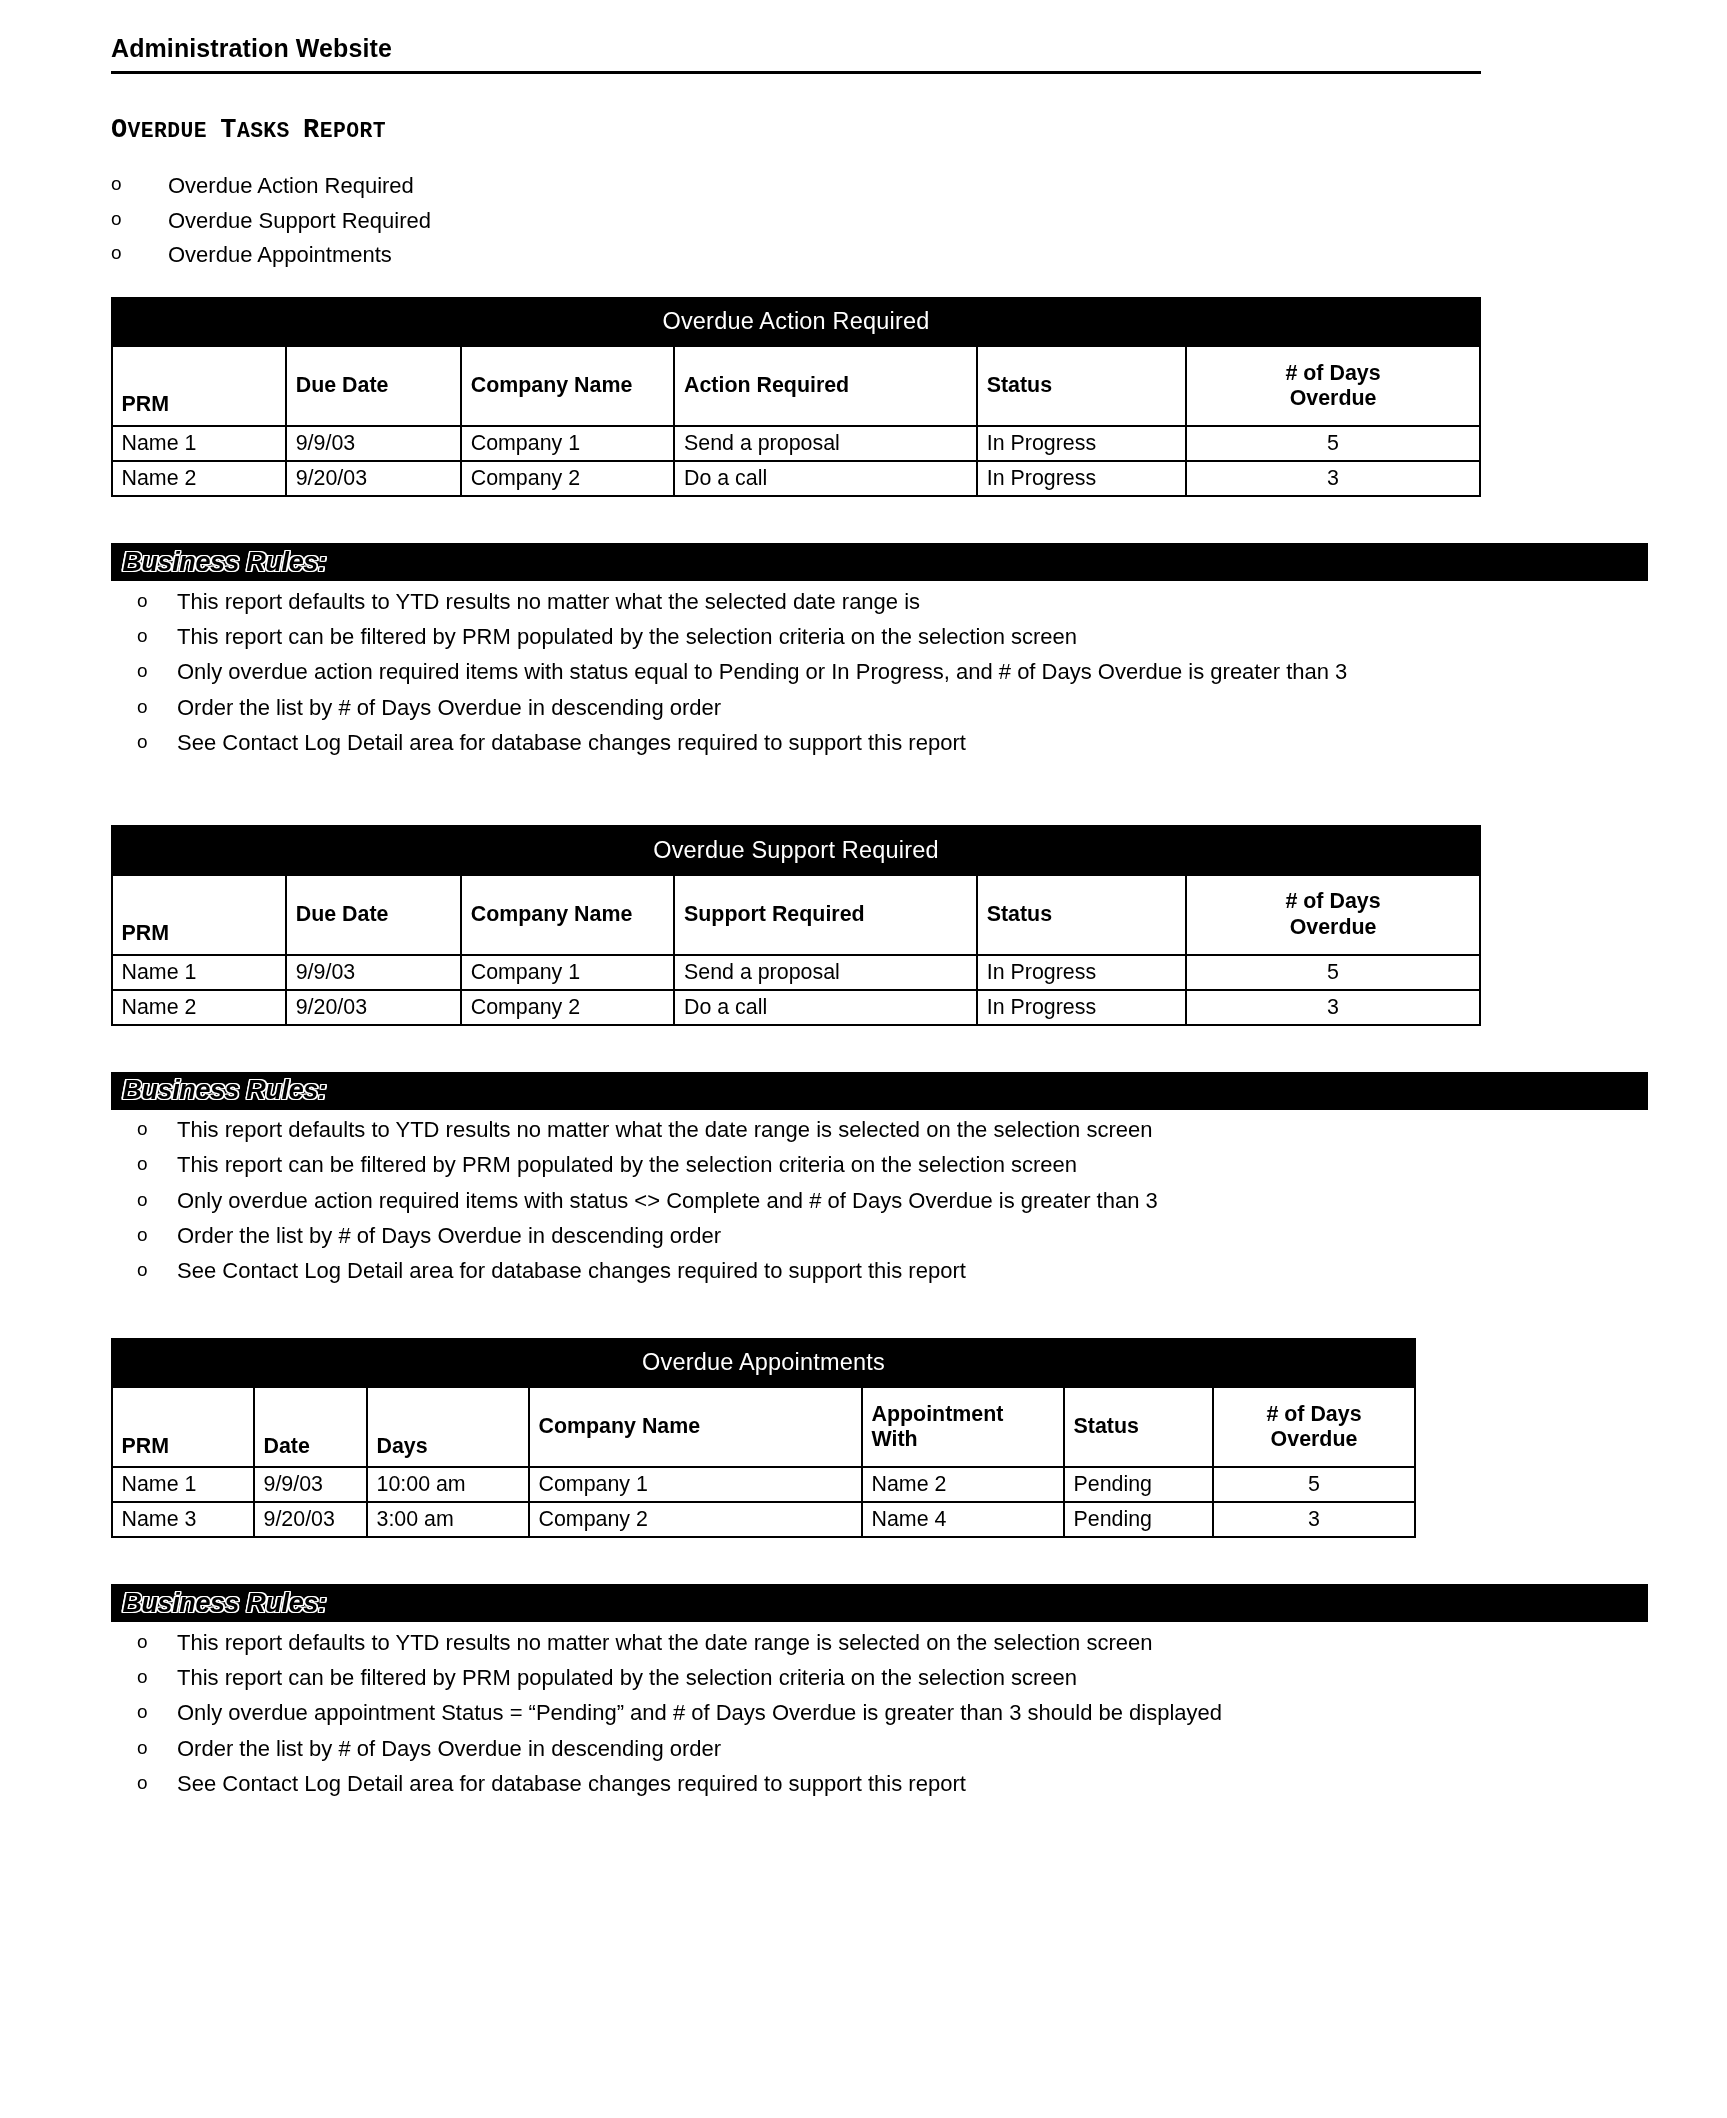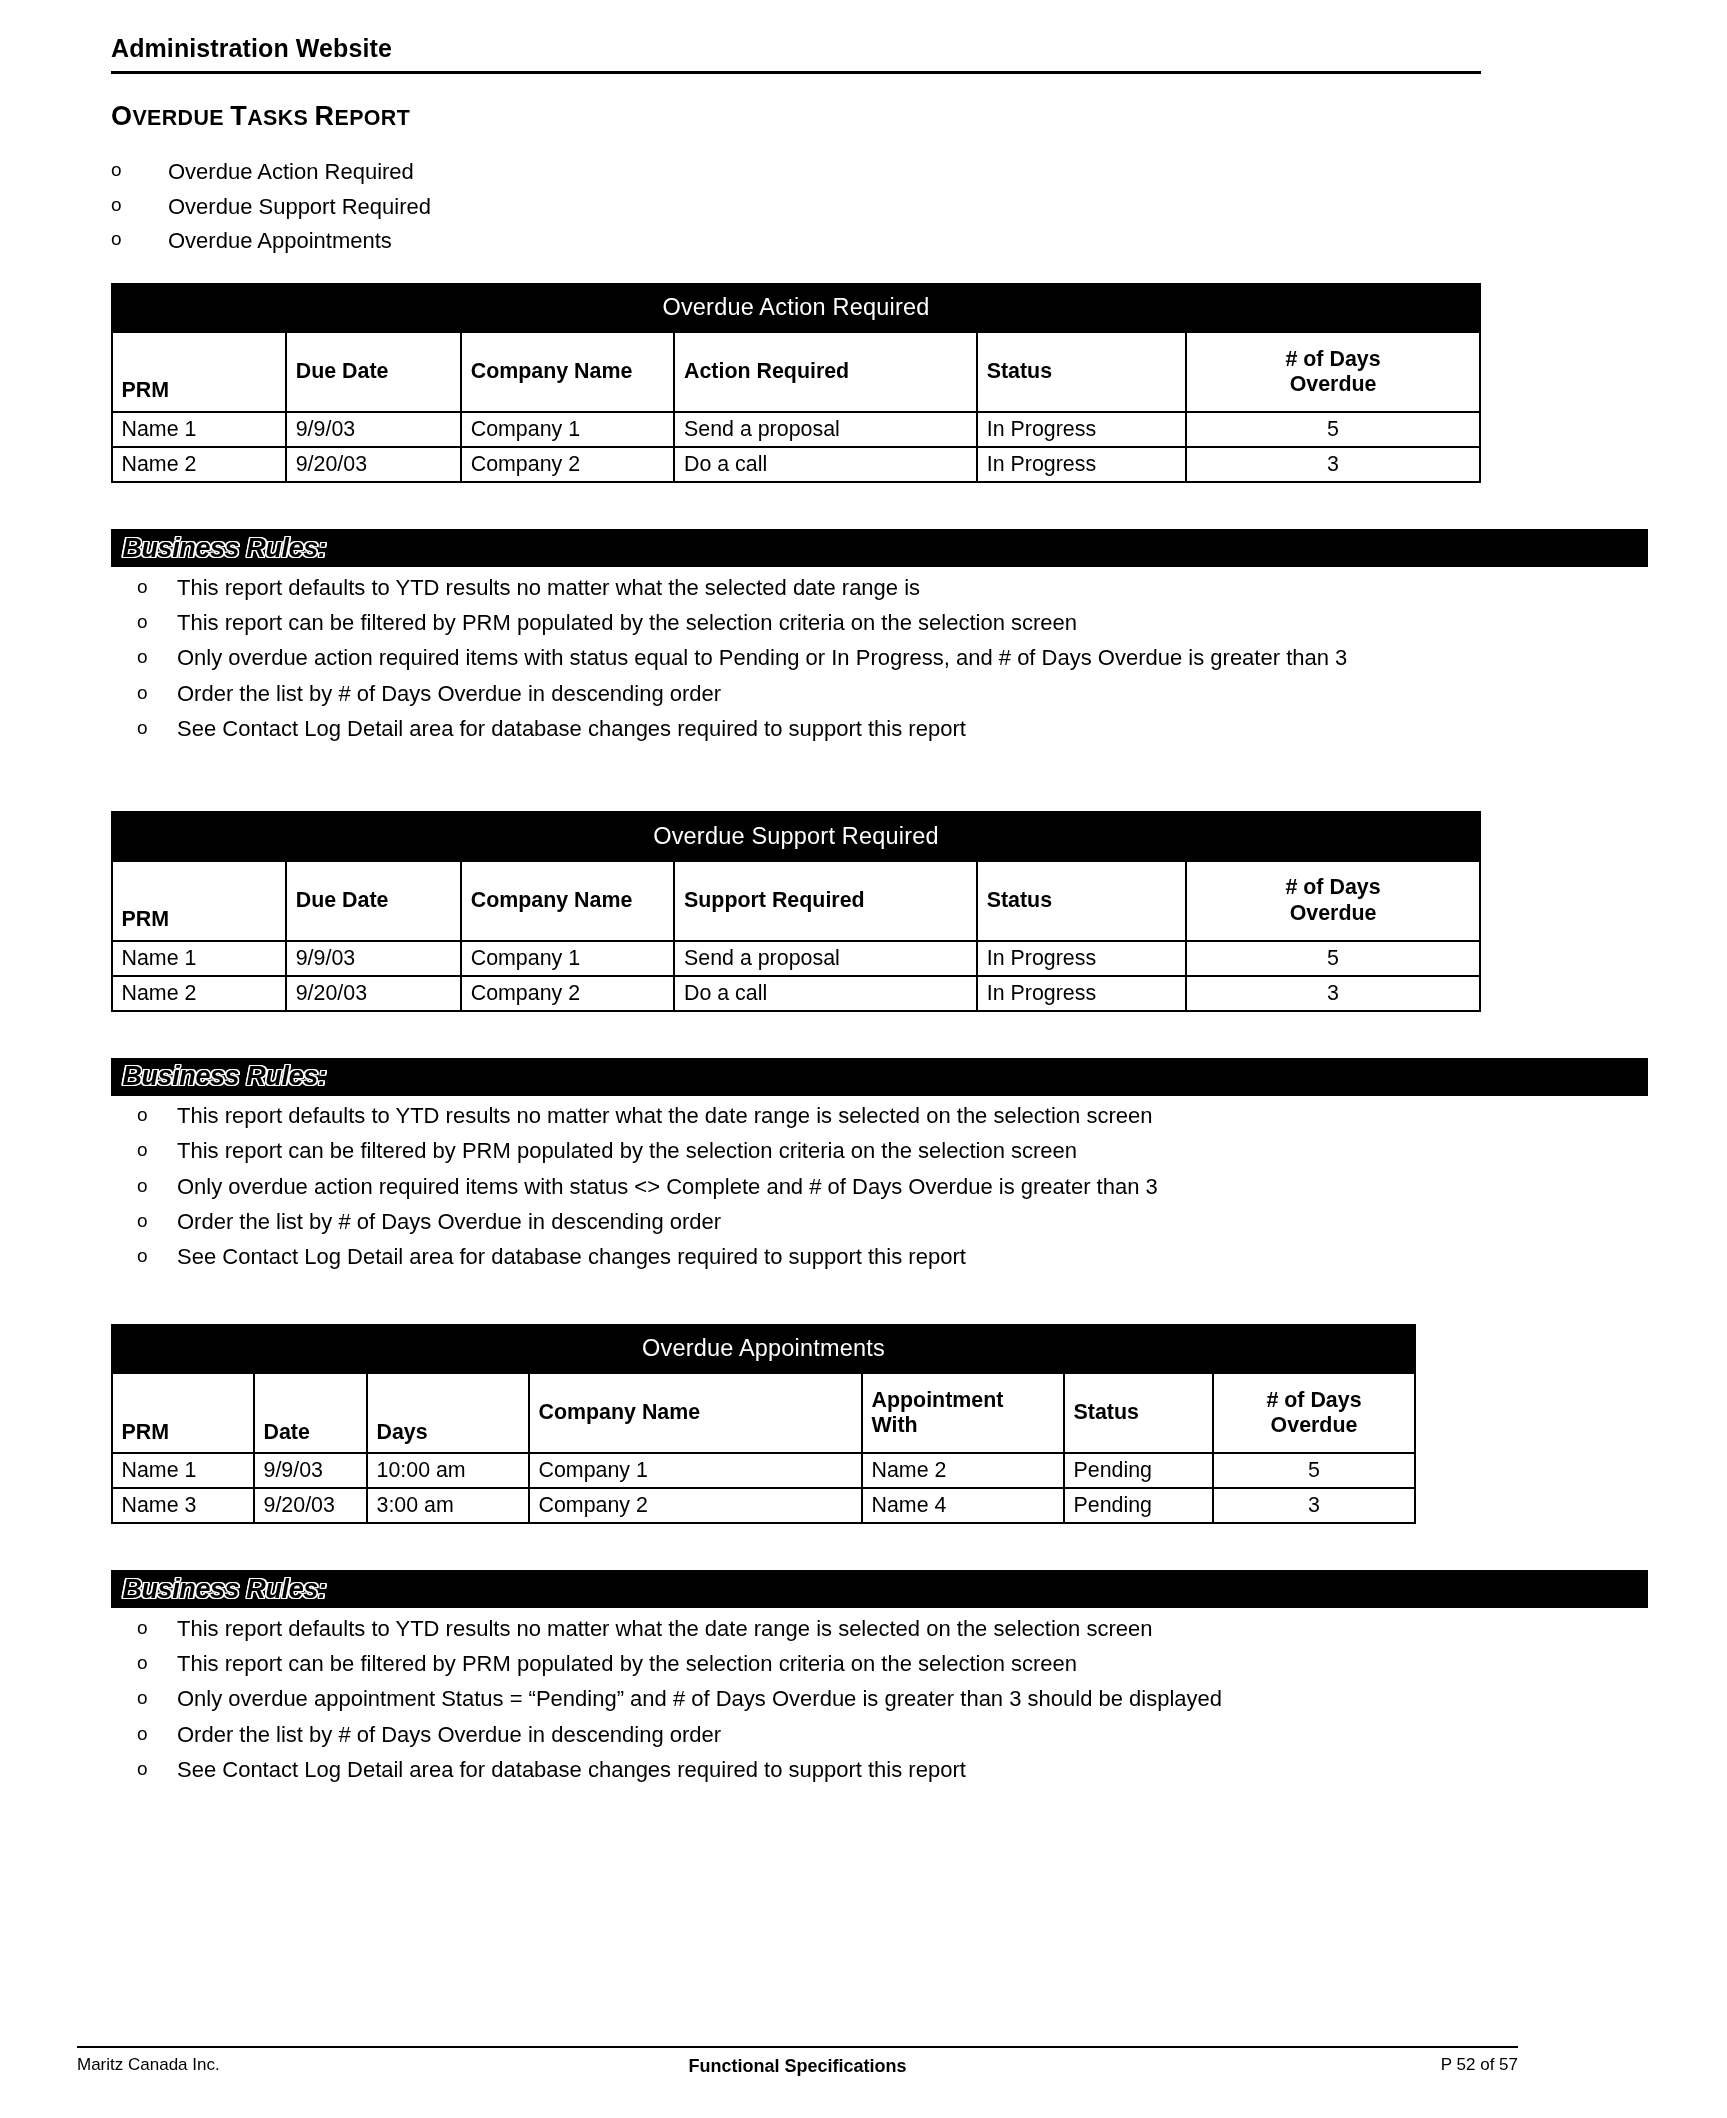--- a/index.html
+++ b/index.html
@@ -43,25 +43,26 @@
     margin-top: 1.4px;
   }
   .header-rule {
     margin-top: 8.5px;
     border-top: 3.6px solid #000;
     width: 100%;
   }
 
   
   .section-heading {
-    margin-top: 28px;
+    margin-top: 42px;
     font-weight: bold;
     font-size: 21.4px;
     letter-spacing: 0.4px;
     line-height: 1.1;
+    font-family: Liberation Mono, monospace;
   }
   .section-heading .cap {
     font-size: 27px;
   }
 
   .body-text {
     font-size: 22px;
     line-height: 1.32;
     margin-top: 7.1px;
     max-width: 1539px;
@@ -491,23 +492,15 @@
       <span class="marker">o</span>
       <span>Order the list by # of Days Overdue in descending order</span>
     </li>
     <li>
       <span class="marker">o</span>
       <span>See Contact Log Detail area for database changes required to support this report</span>
     </li>
   </ul>
 
 
-  <div class="footer">
-    <div class="footer-rule"></div>
-    <div class="footer-row">
-      <span class="left">Maritz Canada Inc.</span>
-      <span class="center">Functional Specifications</span>
-      <span class="right">P 52 of 57</span>
-    </div>
-  </div>
 
 </div>
 
 
 </body></html>

